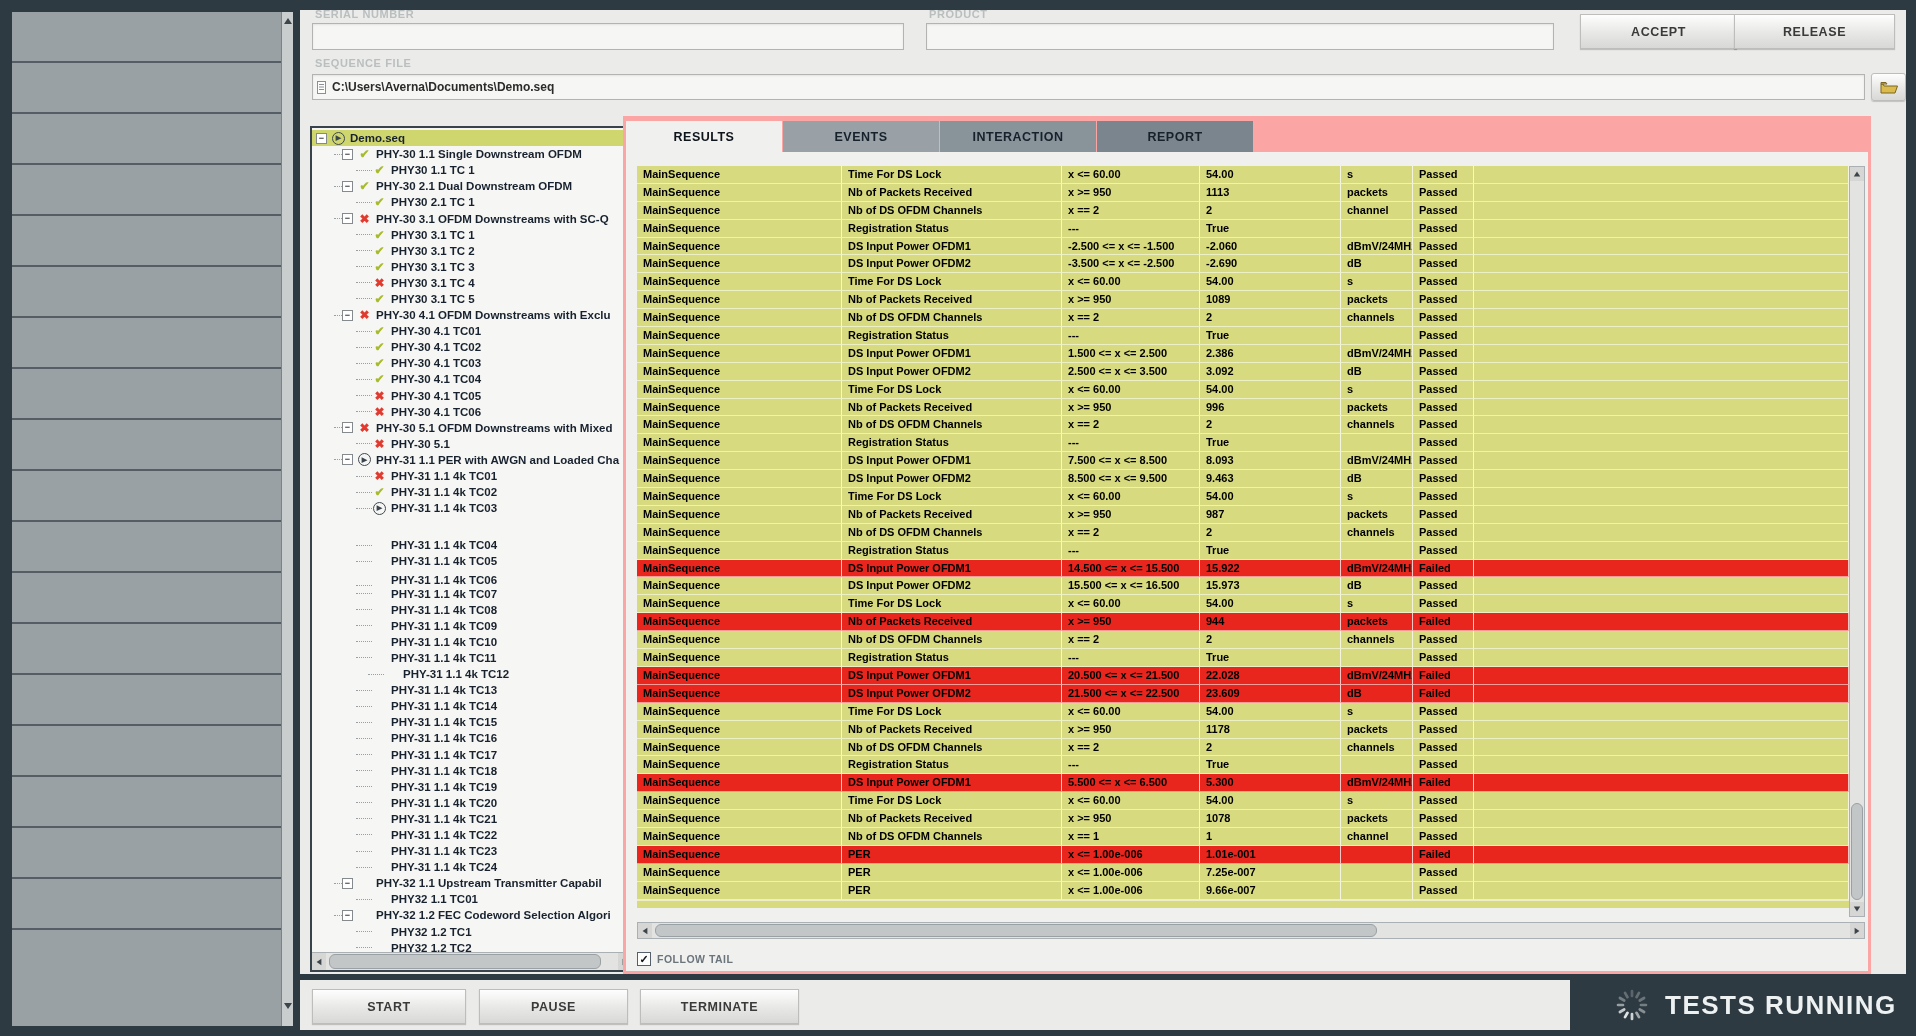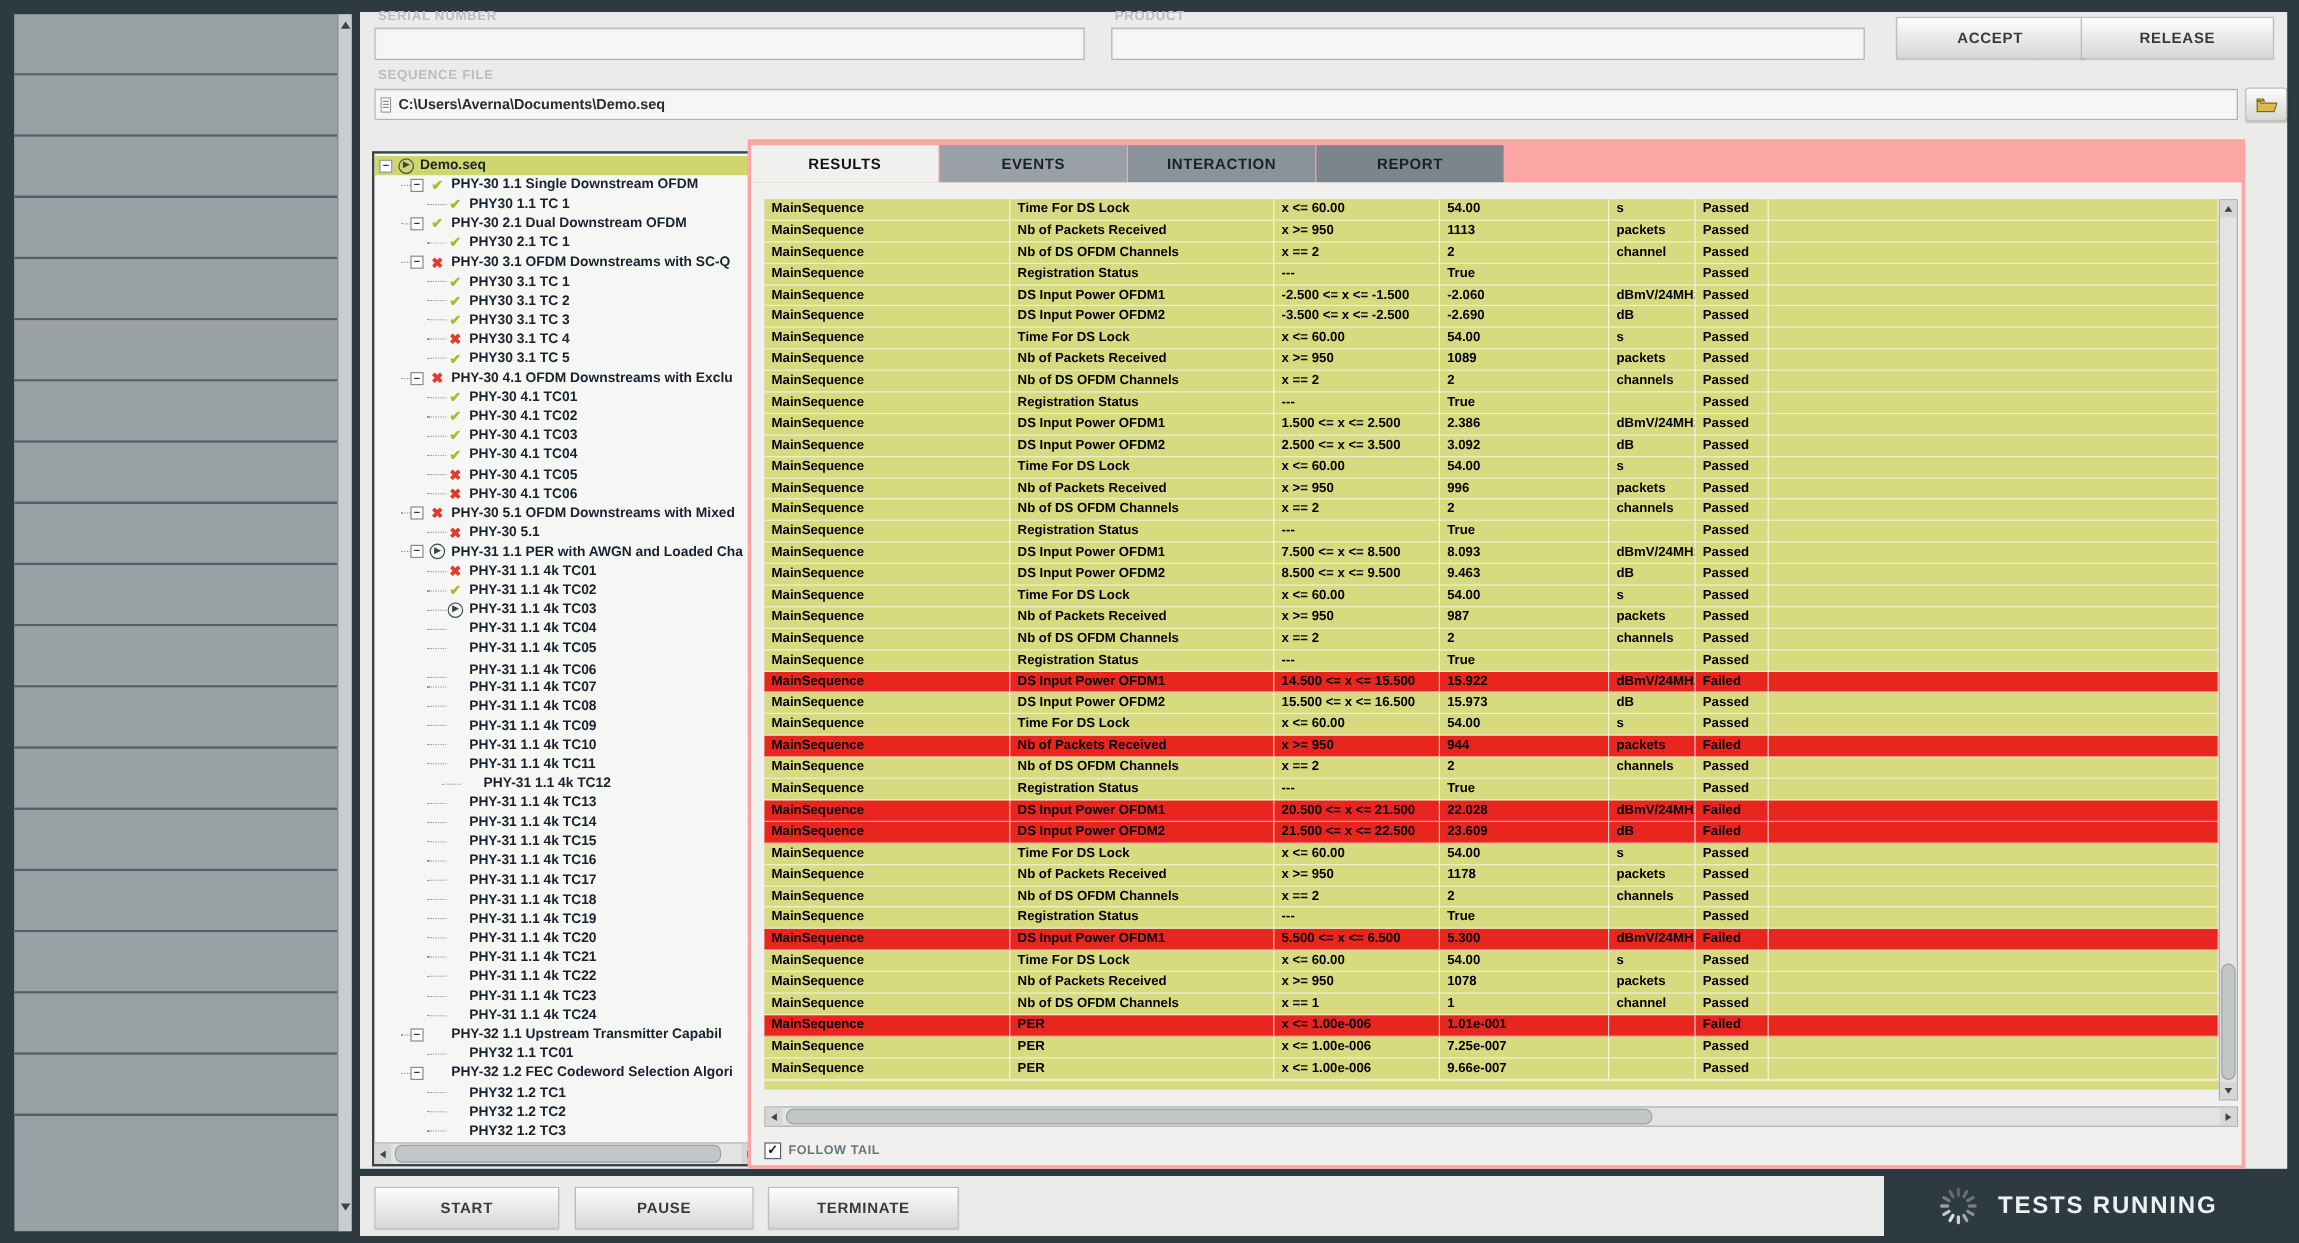--- a/index.html
+++ b/index.html
@@ -82,21 +82,21 @@
 
   
   #follow-tail{position:absolute;left:11px;top:800px;display:flex;align-items:center;}
   #ft-box{width:12px;height:12px;background:#fdfdfb;border:1px solid #55606a;display:flex;align-items:center;justify-content:center;
           font-size:11px;font-weight:bold;color:#10161b;line-height:11px;}
   #ft-label{margin-left:6px;font-weight:bold;font-size:10.5px;color:#6a747b;letter-spacing:.5px;}
 
   
   #bottom-panel{left:300px;top:980px;width:1270px;height:50px;background:#ebebe9;}
   #status-panel{left:1577px;top:976px;width:329px;height:58px;background:#2e3a42;display:flex;align-items:center;}
-  #status-panel .lbl{color:#eef1f2;font-weight:bold;font-size:20px;letter-spacing:1.5px;margin-left:16px;}
+  #status-panel .lbl{color:#eef1f2;font-weight:bold;font-size:26px;letter-spacing:1.5px;margin-left:16px;}
   .spin{width:34px;height:34px;}
   .spin-dark{color:#4a4f53;}
   .spin-light{color:#dfe3e4;}
 </style>
 </head>
 <body>
 
 <svg width="0" height="0" style="position:absolute">
   <symbol id="spin-sym" viewBox="0 0 40 40">
     <g fill="currentColor">
@@ -303,21 +303,21 @@
           <span class="ic pass">✔</span>
           <span>PHY-31 1.1 4k TC02</span>
         </div>
         <div class="trow-item" style="padding-left: 44px;">
           <span class="stub" style="width: 16px;"></span>
           <span class="ic play">
             <span class="playcirc">▶</span>
           </span>
           <span>PHY-31 1.1 4k TC03</span>
         </div>
-        <div class="trow-item" style="padding-left: 44px;">
+        <div class="trow-item" style="padding-left: 44px; margin-top: 21px;">
           <span class="stub" style="width: 16px;"></span>
           <span class="ic none"></span>
           <span>PHY-31 1.1 4k TC04</span>
         </div>
         <div class="trow-item" style="padding-left: 44px;">
           <span class="stub" style="width: 16px;"></span>
           <span class="ic none"></span>
           <span>PHY-31 1.1 4k TC05</span>
         </div>
         <div class="trow-item" style="padding-left: 44px; align-items: flex-end;">

